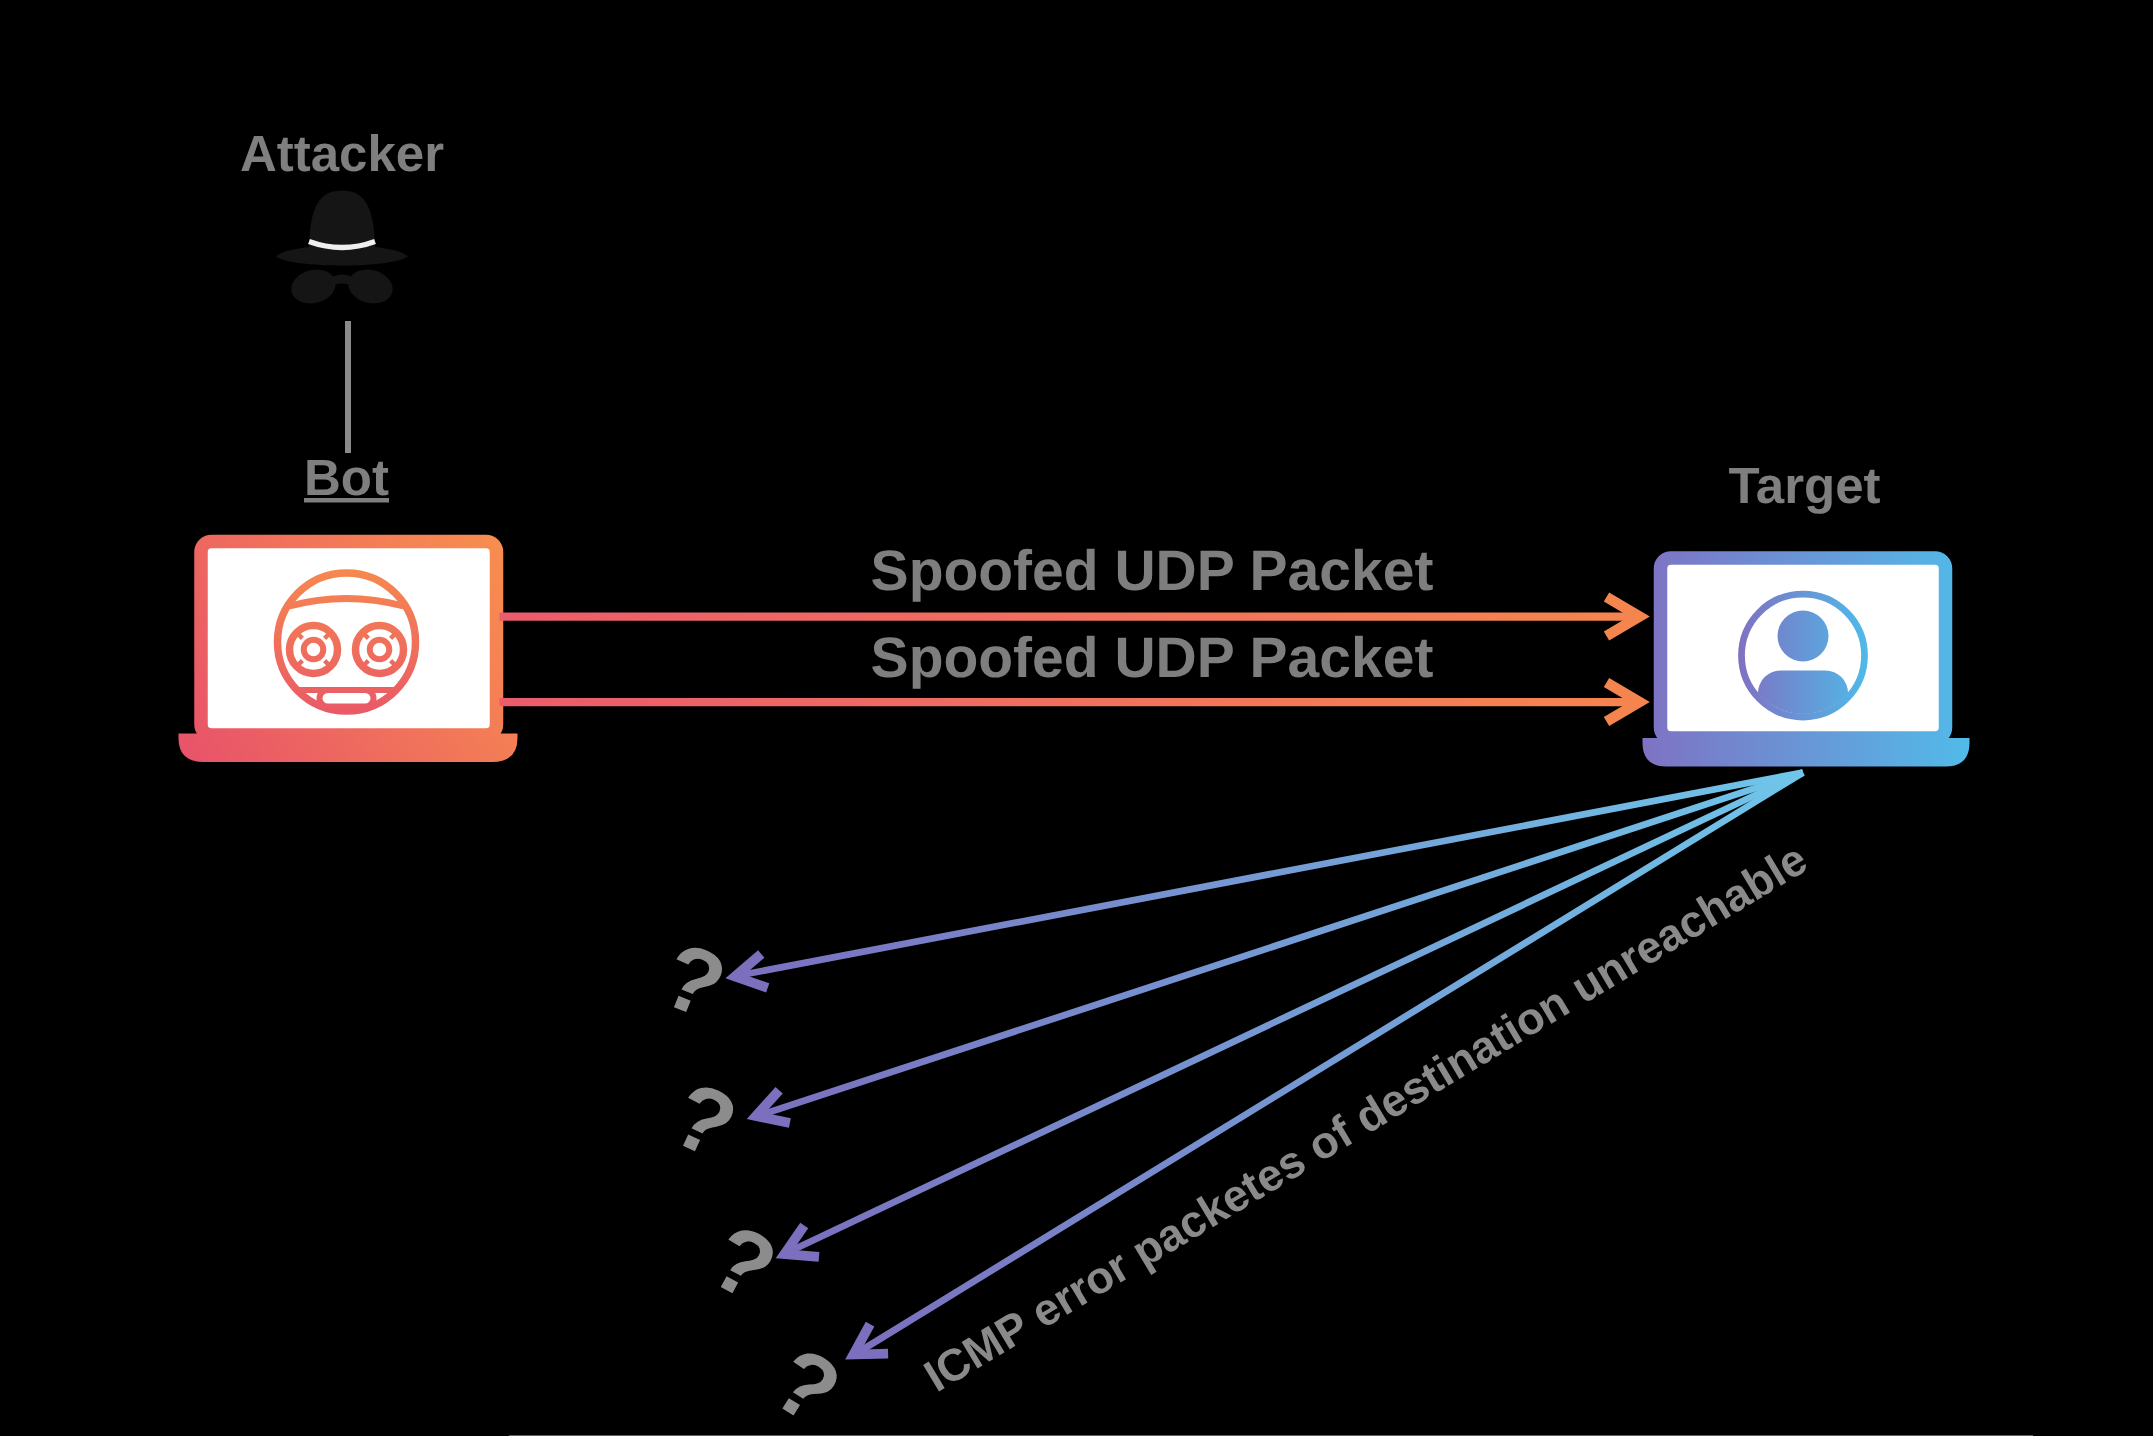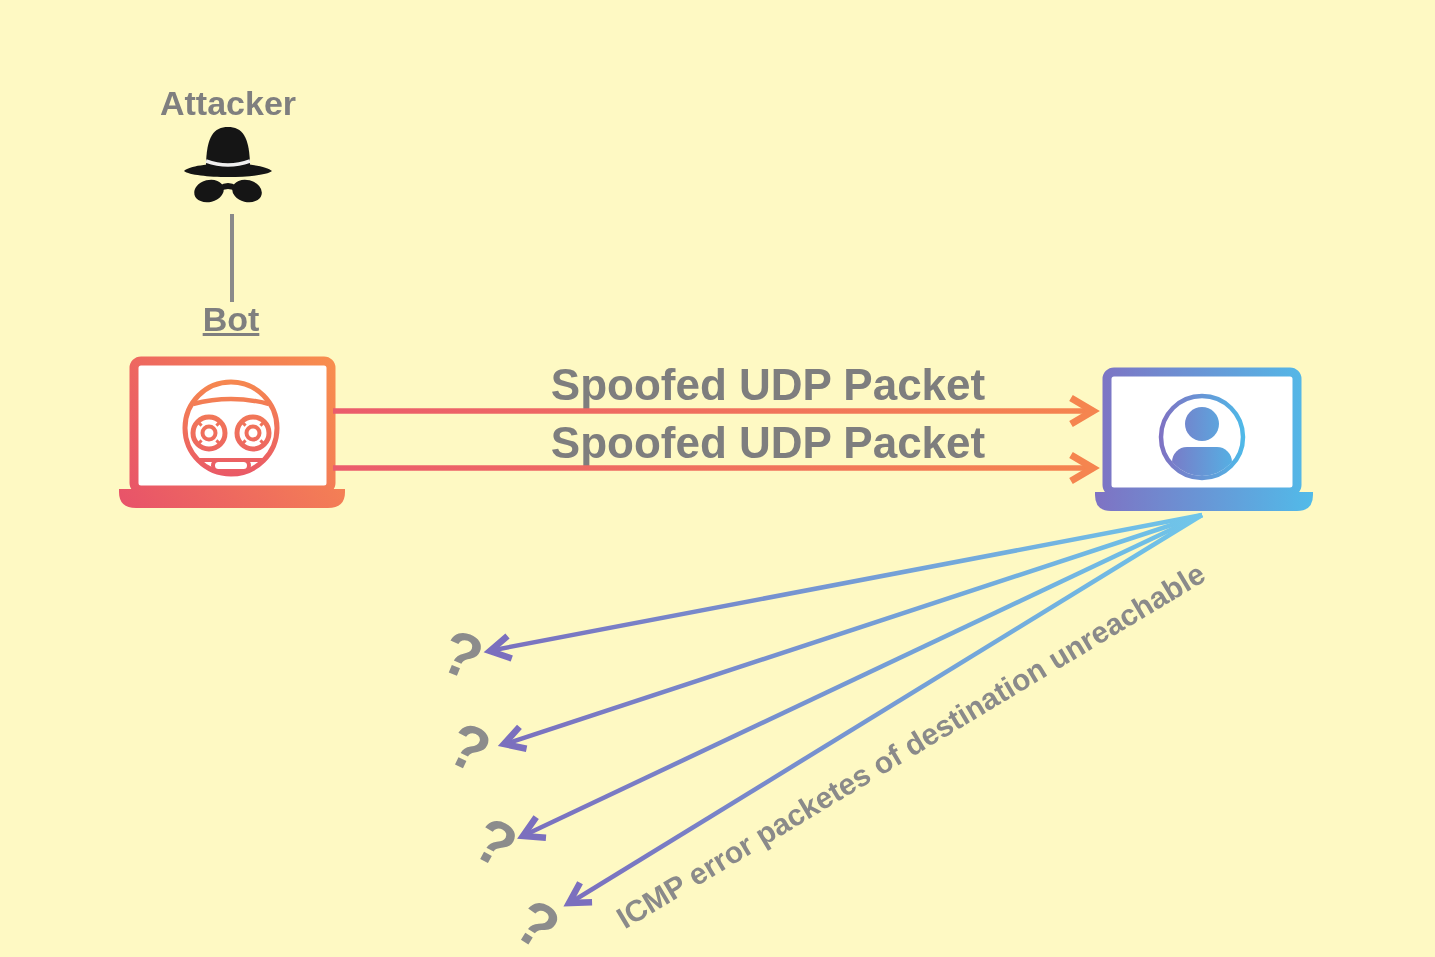--- a/index.html
+++ b/index.html
@@ -1,31 +1,31 @@
 <!DOCTYPE html>
 <html><head>
 <meta charset="utf-8">
 <style>
   html,body{margin:0;padding:0;}
   body{font-family:"Liberation Sans",sans-serif;}
   .canvas{
     position:relative;
     width:1435px;height:957px;
-    background:#fef9c3;
+    background:#000000;
     overflow:hidden;
   }
   .abs{position:absolute;}
   .label{
     color:#7f7f7f;
     font-weight:bold;
     text-align:center;
     white-space:nowrap;
   }
   .node-label{font-size:34px;}
-  .packet-label{font-size:44px;color:#7e7e7e;}
+  .packet-label{font-size:38px;color:#7e7e7e;}
   .qmark{
     position:absolute;
     color:#8c8c8c;
     font-size:62px;
     font-weight:bold;
     line-height:1;
     transform-origin:center;
   }
   .icmp-label{
     position:absolute;
@@ -86,20 +86,21 @@
       <circle cx="143" cy="81" r="6.5" stroke-width="4"></circle>
       <path d="M150.4,88.4 L153,91 M135.6,88.4 L133,91 M150.4,73.6 L153,71 M135.6,73.6 L133,71" stroke-width="3"></path>
       <path d="M89,108 H153" stroke-width="4"></path>
       <rect x="103" y="108" width="36" height="11" rx="5.5" stroke-width="4"></rect>
     </g>
   </svg>
 
   <div class="abs label packet-label" style="left:518px;top:360px;width:500px;">Spoofed UDP Packet</div>
   <div class="abs label packet-label" style="left:518px;top:418px;width:500px;">Spoofed UDP Packet</div>
 
+  <div class="abs label node-label" style="left:1103px;top:305px;width:200px;">Target</div>
 
   <svg class="abs" style="left:1088px;top:362px;" width="232" height="152" viewBox="0 0 232 152">
     <defs>
       <linearGradient id="gTargetFrame" x1="0" y1="0" x2="232" y2="0" gradientUnits="userSpaceOnUse">
         <stop offset="0" stop-color="#8070C2"></stop>
           <stop offset="1" stop-color="#50BDEA"></stop>
       </linearGradient>
       <linearGradient id="gUser" x1="72" y1="0" x2="156" y2="0" gradientUnits="userSpaceOnUse">
         <stop offset="0" stop-color="#7F72C3"></stop>
           <stop offset="1" stop-color="#4FB9E8"></stop>

